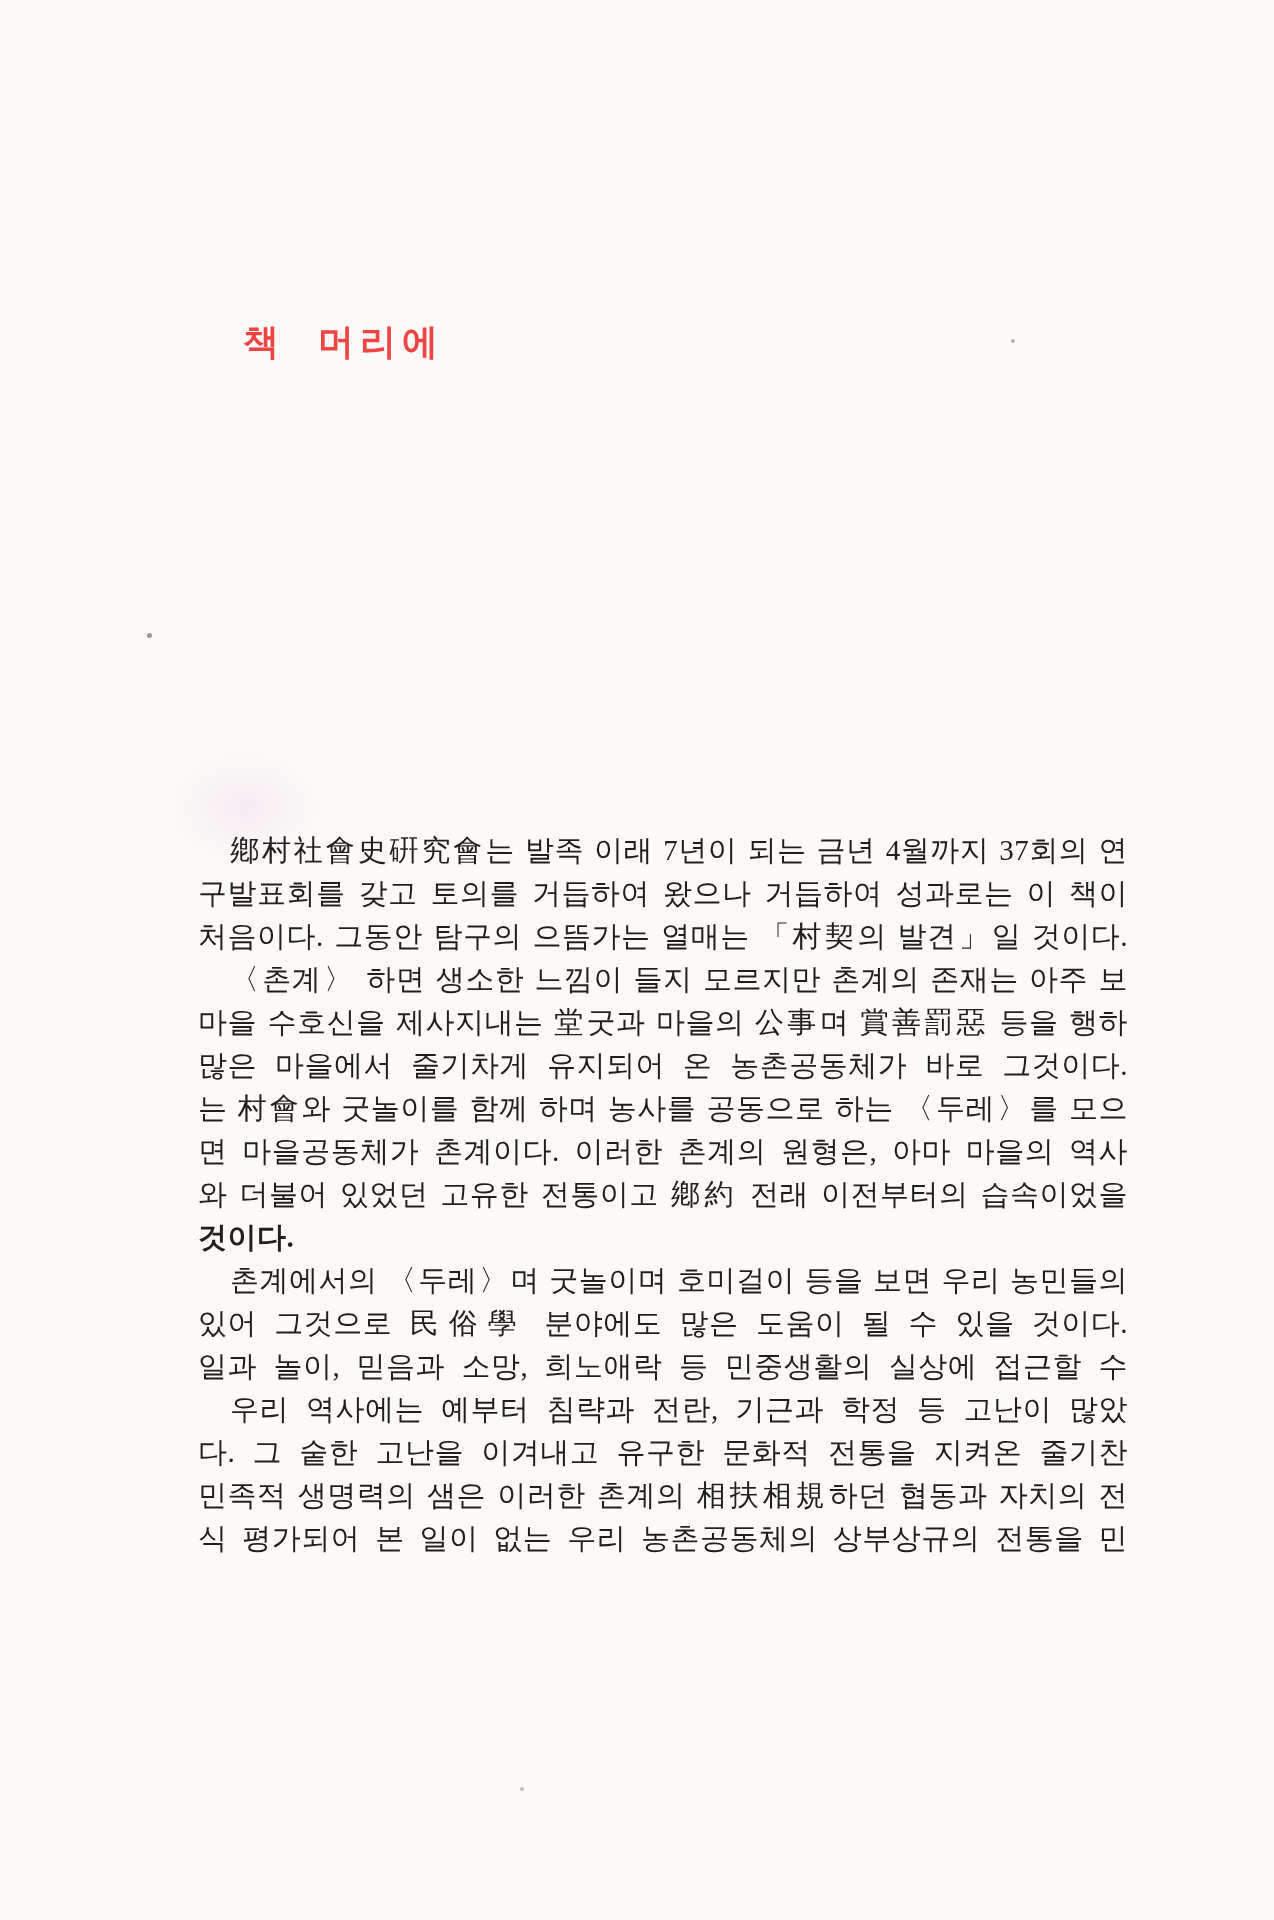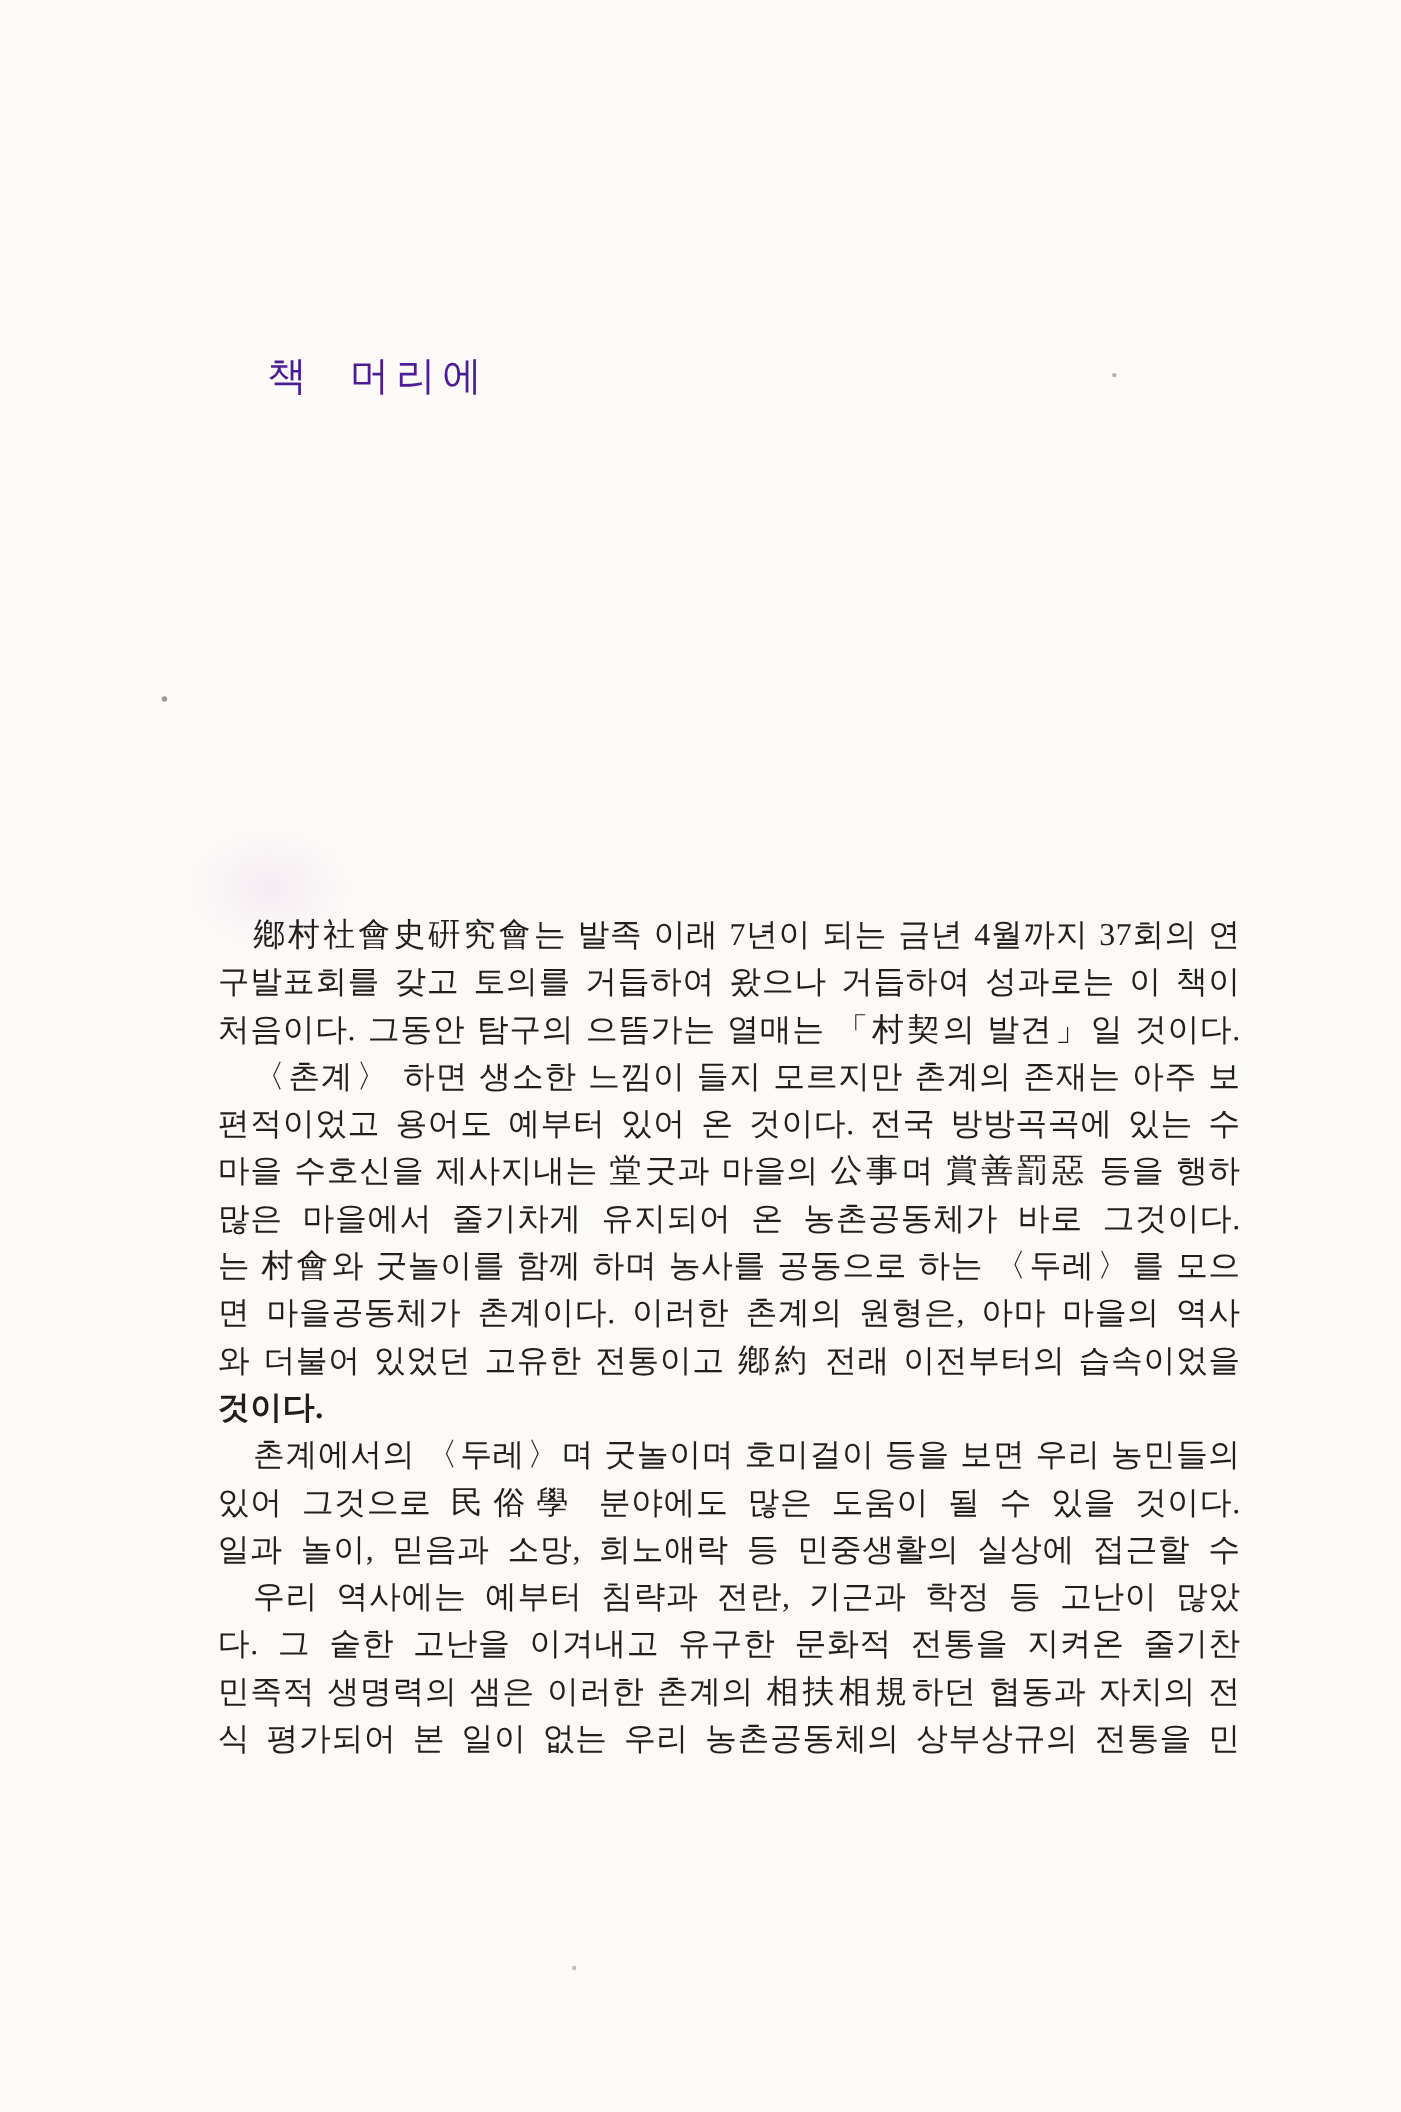--- a/index.html
+++ b/index.html
@@ -38,24 +38,24 @@
   .speck.s1 { left: 147px; top: 633px; }
   .speck.s2 { left: 1011px; top: 339px; width: 4px; height: 4px; opacity: 0.4; }
   .speck.s3 { left: 520px; top: 1787px; width: 4px; height: 4px; opacity: 0.35; }
 
   .title {
     position: absolute;
     left: 243px;
     top: 318px;
     margin: 0;
     font-size: 36px;
-    font-weight: 400;
+    font-weight: 700;
     letter-spacing: 6px;
     word-spacing: 18px;
-    color: #4c1d95;
+    color: #ef4444;
   }
 
   .body-block {
     position: absolute;
     left: 172px;
     top: 829px;
     width: 930px;
     margin-left: 26px;
   }
   .line {
@@ -87,21 +87,20 @@
   <div class="speck s2"></div>
   <div class="speck s3"></div>
 
   <h1 class="title">책  머리에</h1>
 
   <div class="body-block">
     <div class="line indent">鄕村社會史硏究會는 발족 이래 7년이 되는 금년 4월까지 37회의 연</div>
     <div class="line">구발표회를 갖고 토의를 거듭하여 왔으나 거듭하여 성과로는 이 책이</div>
     <div class="line">처음이다. 그동안 탐구의 으뜸가는 열매는 「村契의 발견」일 것이다.</div>
     <div class="line indent">〈촌계〉 하면 생소한 느낌이 들지 모르지만 촌계의 존재는 아주 보</div>
-    <div class="line">편적이었고 용어도 예부터 있어 온 것이다. 전국 방방곡곡에 있는 수</div>
     <div class="line">마을 수호신을 제사지내는 堂굿과 마을의 公事며 賞善罰惡 등을 행하</div>
     <div class="line">많은 마을에서 줄기차게 유지되어 온 농촌공동체가 바로 그것이다.</div>
     <div class="line">는 村會와 굿놀이를 함께 하며 농사를 공동으로 하는 〈두레〉를 모으</div>
     <div class="line">면 마을공동체가 촌계이다. 이러한 촌계의 원형은, 아마 마을의 역사</div>
     <div class="line">와 더불어 있었던 고유한 전통이고 鄕約 전래 이전부터의 습속이었을</div>
     <div class="line short">것이다.</div>
     <div class="line indent">촌계에서의 〈두레〉며 굿놀이며 호미걸이 등을 보면 우리 농민들의</div>
     <div class="line">있어 그것으로 民俗學 분야에도 많은 도움이 될 수 있을 것이다.</div>
     <div class="line">일과 놀이, 믿음과 소망, 희노애락 등 민중생활의 실상에 접근할 수</div>
     <div class="line indent">우리 역사에는 예부터 침략과 전란, 기근과 학정 등 고난이 많았</div>

